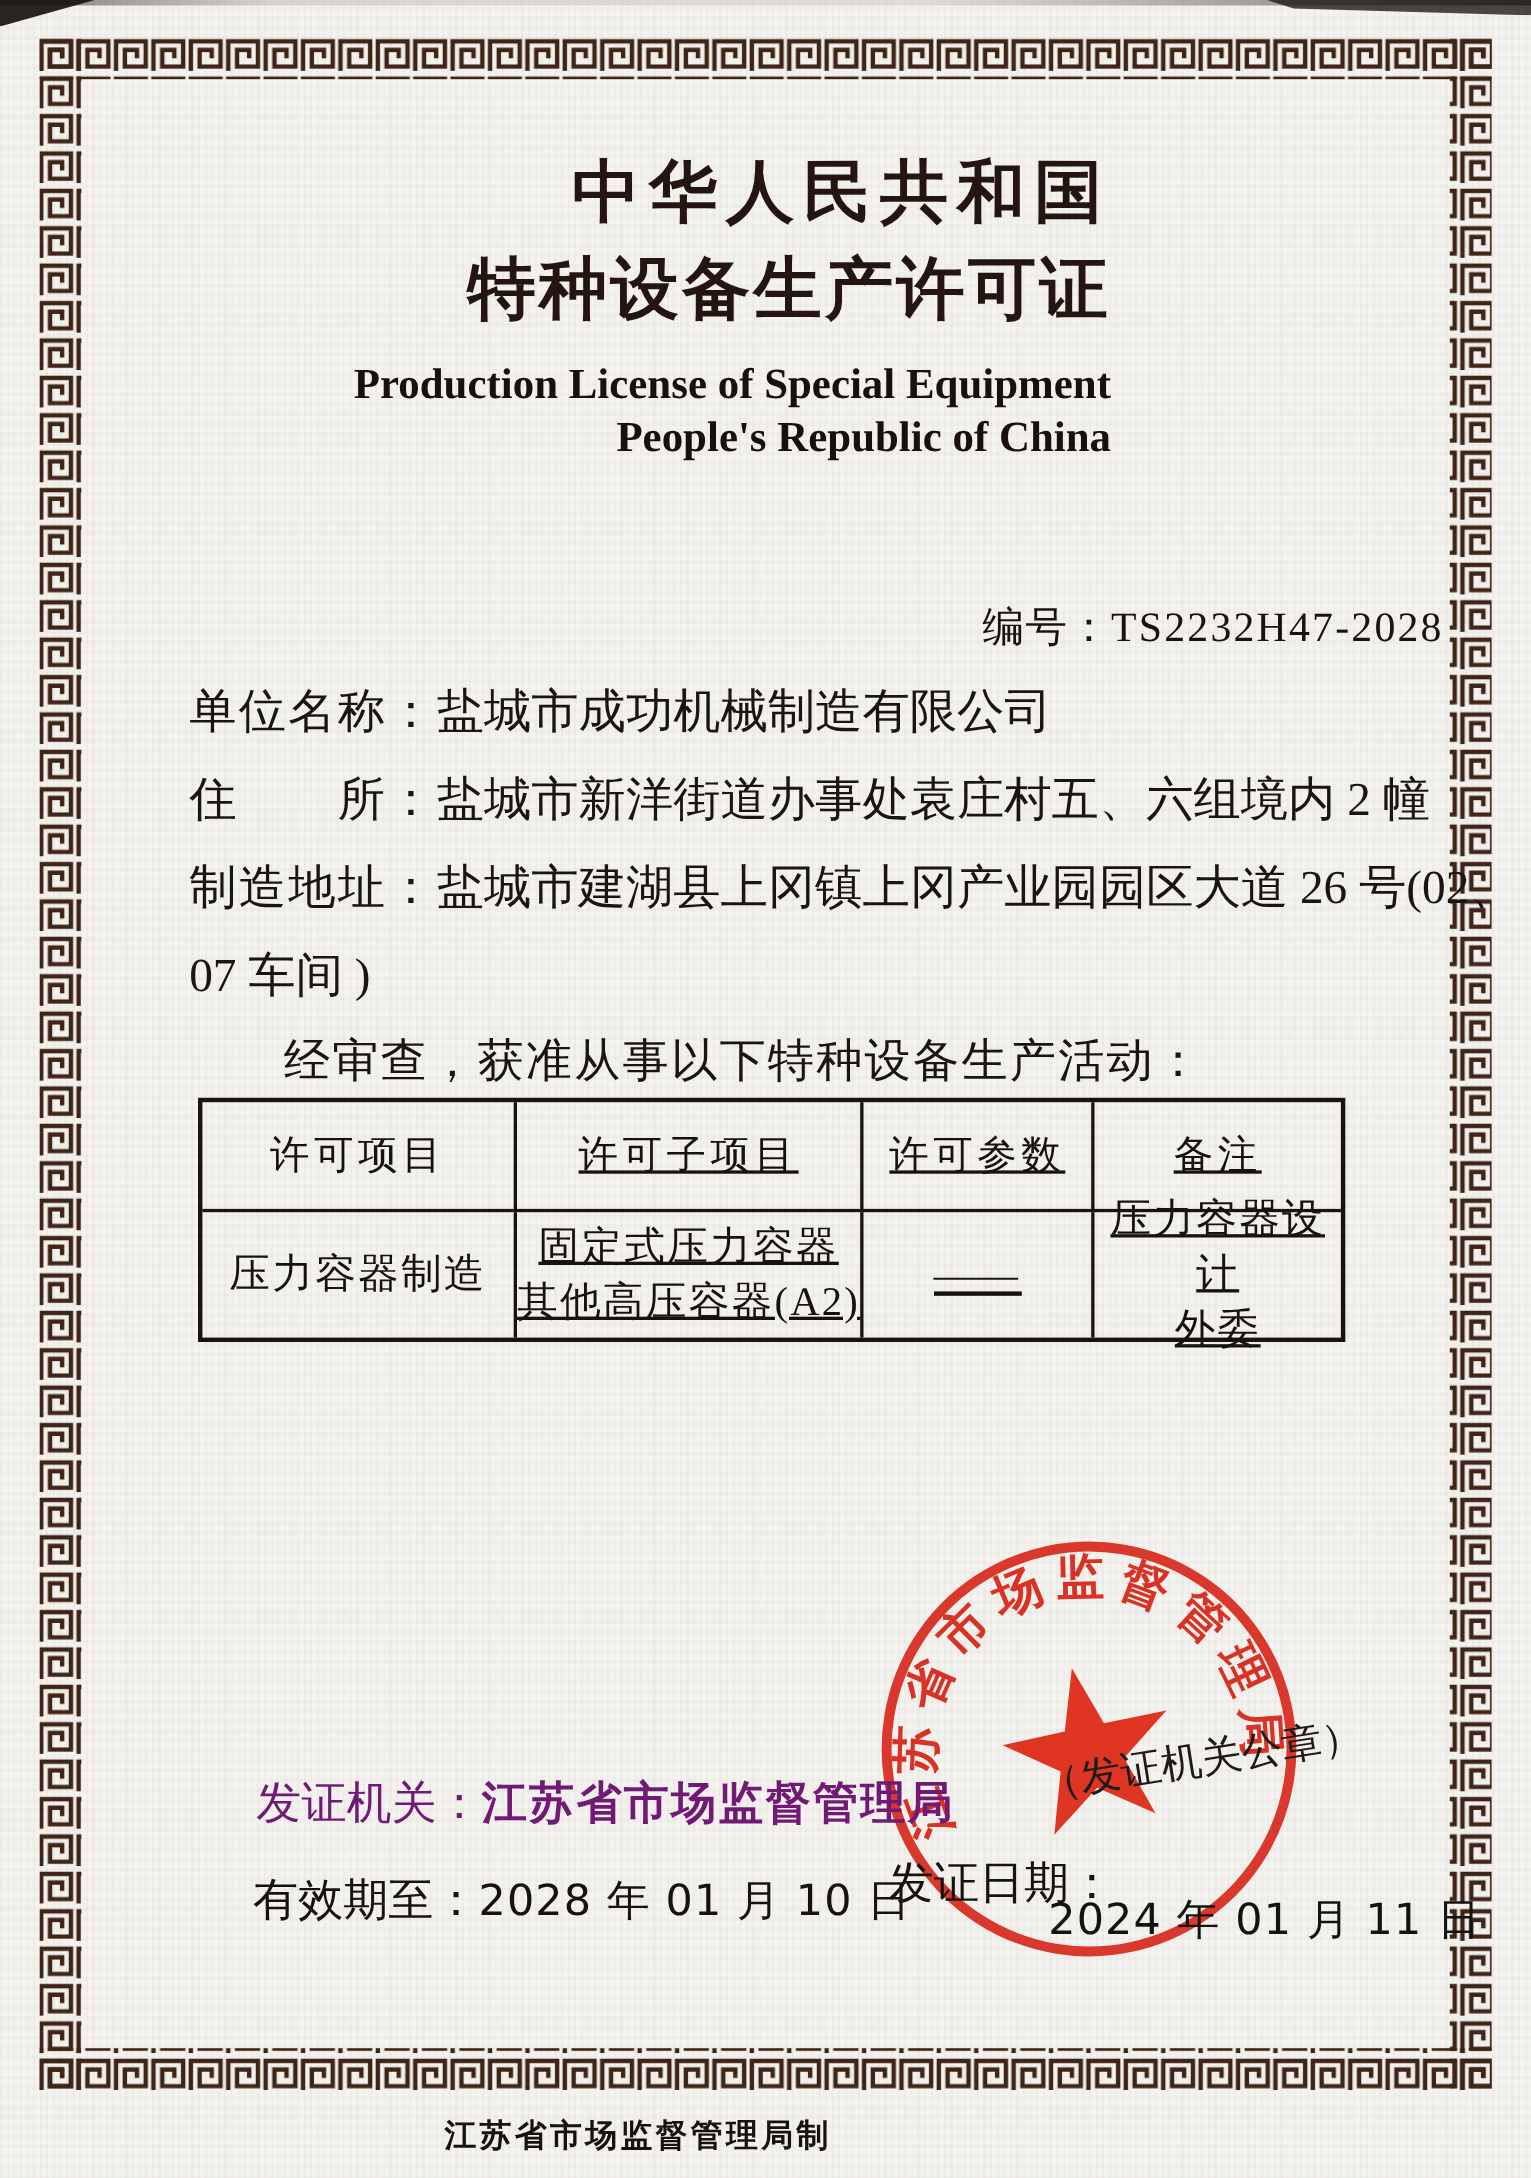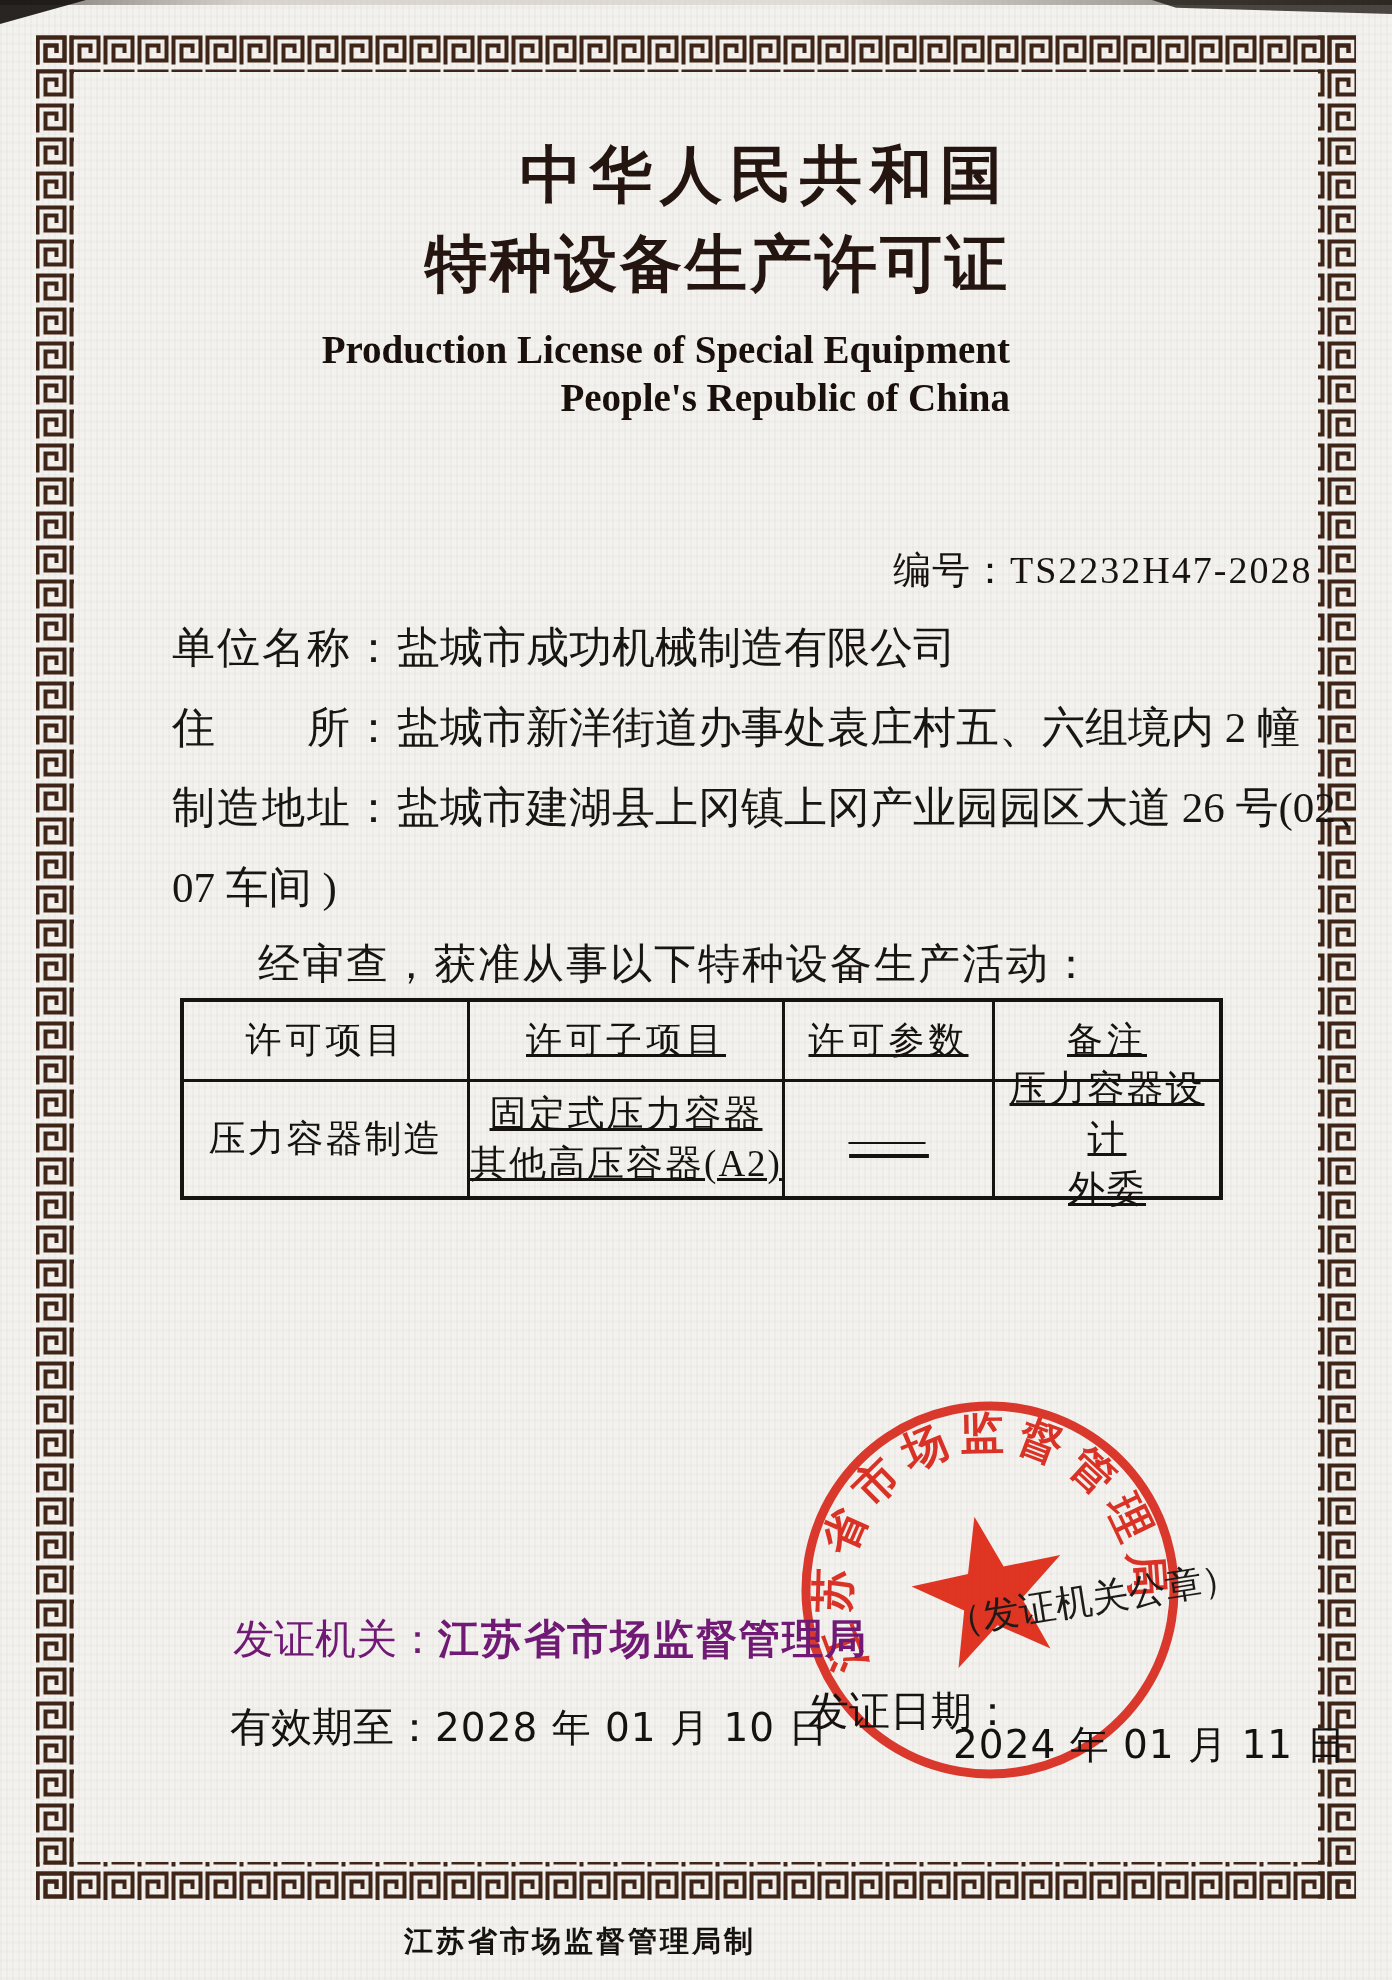--- a/index.html
+++ b/index.html
@@ -47,21 +47,21 @@
   .lic-table{
     position:absolute;left:180px;top:998px;width:1035px;
     border:4px solid #161310;display:grid;
     grid-template-columns:283px 315px 210px 1fr;
     background:transparent;color:#15120f;
   }
   .lic-table .cell{
     display:flex;flex-direction:column;justify-content:center;align-items:center;
     text-align:center;box-sizing:border-box;
   }
-  .lic-table .hdr{height:80px;font-size:36px;letter-spacing:4px;border-bottom:3px solid #161310;}
+  .lic-table .hdr{height:100px;font-size:36px;letter-spacing:4px;border-bottom:3px solid #161310;}
   .lic-table .bdy{height:114px;font-size:37px;letter-spacing:2px;line-height:1.35;}
   .lic-table .c2,.lic-table .c3,.lic-table .c4{border-left:3px solid #161310;text-decoration:underline;}
   .dash{display:inline-block;transform:scaleX(1.9);font-size:40px;}
 
   
   .issuer-line{position:absolute;left:233px;top:1612px;font-size:41px;color:#701a75;white-space:nowrap;z-index:3;}
   .issuer-line .val{font-weight:bold;letter-spacing:2px;}
   .valid-line{position:absolute;left:230px;top:1700px;font-size:41px;color:#16130f;white-space:nowrap;z-index:3;}
   .date-label{position:absolute;left:808px;top:1684px;font-size:41px;color:#16130f;white-space:nowrap;z-index:3;}
   .date-value{position:absolute;left:953px;top:1718px;font-size:41px;color:#141210;white-space:nowrap;z-index:3;}

